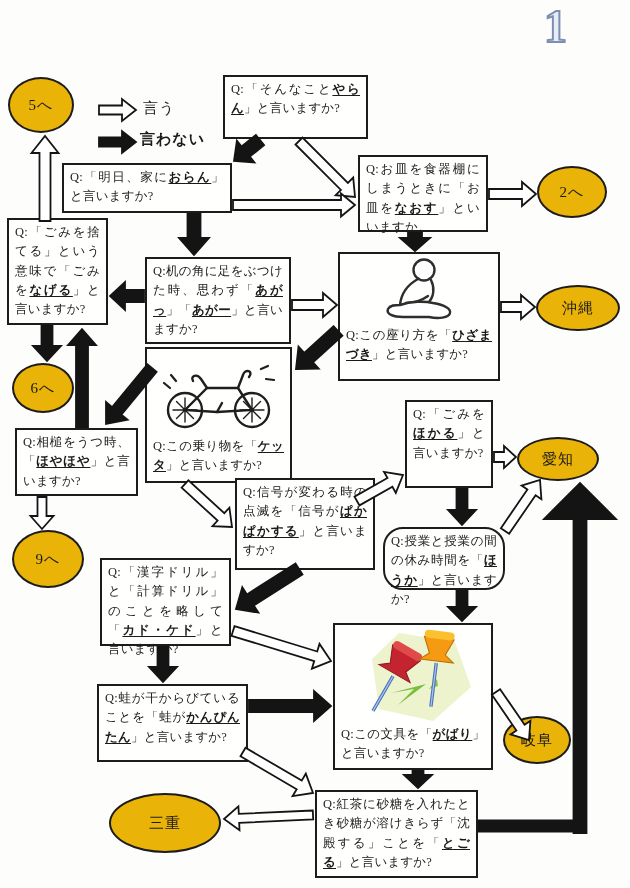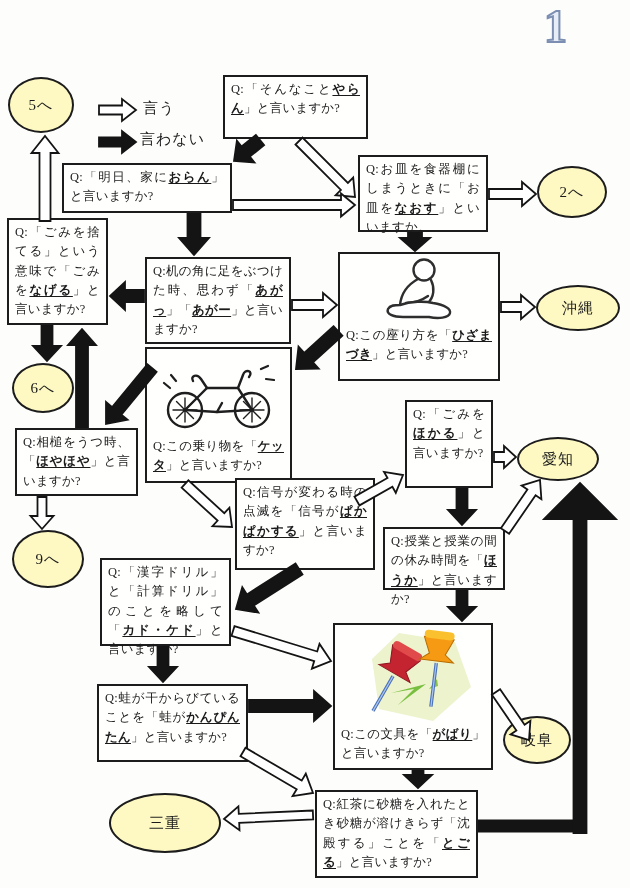--- a/index.html
+++ b/index.html
@@ -16,34 +16,34 @@
     border:2px solid #1c1c1c;background:#fffffe;
     padding:3px 6px;display:flex;flex-direction:column;
   }
   .qtext{
     font-size:12.5px;line-height:1.54;letter-spacing:.2px;
     text-align:justify;
   }
   .kw{font-weight:bold;text-decoration:underline;text-underline-offset:2px}
   .oval{
     position:absolute;box-sizing:border-box;
-    border:2px solid #1c1c1c;border-radius:50%;background:#fef9c3;
+    border:2px solid #1c1c1c;border-radius:50%;background:#eab308;
     display:flex;align-items:center;justify-content:center;
     font-size:15px;letter-spacing:1px;
   }
   .img{display:flex;justify-content:center;align-items:center;flex:0 0 auto;margin:1px auto 2px}
   .wm{position:absolute;font-size:6.5px;color:#989898;letter-spacing:.5px}
   #edges{position:absolute;inset:0;pointer-events:none}
   #page-num{
     position:absolute;left:544px;top:0px;
     font-size:46px;font-weight:bold;
     color:#e7edf6;-webkit-text-stroke:2px #7c8fb2;
   }
   .legend-label{position:absolute;font-size:15px;letter-spacing:1px}
-  #legend-notsay{font-weight:normal}
+  #legend-notsay{font-weight:bold}
 </style>
 </head>
 <body>
 
 <div id="stage">
   <div id="nodes-layer">
       <div class="qbox" style="left: 223px; top: 75px; width: 145px; height: 64px;">
         <div class="qtext"><span>Q:「そんなこと</span><span class="kw">やらん</span><span>」と言いますか?</span></div>
       </div>
       <div class="qbox" style="left: 62px; top: 163px; width: 170px; height: 50px;">
@@ -97,21 +97,21 @@
       </div>
       <div class="qbox" style="left: 15px; top: 428px; width: 123px; height: 68px;">
         <div class="qtext"><span>Q:相槌をうつ時、「</span><span class="kw">ほやほや</span><span>」と言いますか?</span></div>
       </div>
       <div class="qbox" style="left: 405px; top: 400px; width: 88px; height: 88px;">
         <div class="qtext"><span>Q:「ごみを</span><span class="kw">ほかる</span><span>」と言いますか?</span></div>
       </div>
       <div class="qbox" style="left: 235px; top: 478px; width: 140px; height: 92px;">
         <div class="qtext"><span>Q:信号が変わる時の点滅を「信号が</span><span class="kw">ぱかぱかする</span><span>」と言いますか?</span></div>
       </div>
-      <div class="qbox" style="left: 383px; top: 527px; width: 122px; height: 63px;">
+      <div class="qbox" style="left: 383px; top: 527px; width: 122px; height: 63px; border-radius: 20px;">
         <div class="qtext"><span>Q:授業と授業の間の休み時間を「</span><span class="kw">ほうか</span><span>」と言いますか?</span></div>
       </div>
       <div class="qbox" style="left: 100px; top: 558px; width: 131px; height: 88px;">
         <div class="qtext"><span>Q:「漢字ドリル」と「計算ドリル」のことを略して「</span><span class="kw">カド・ケド</span><span>」と言いますか?</span></div>
       </div>
       <div class="qbox" style="left: 97px; top: 684px; width: 151px; height: 78px;">
         <div class="qtext"><span>Q:蛙が干からびていることを「蛙が</span><span class="kw">かんぴんたん</span><span>」と言いますか?</span></div>
       </div>
       <div class="qbox" style="left: 333px; top: 623px; width: 160px; height: 147px; align-items: center;">
         <div class="img">

